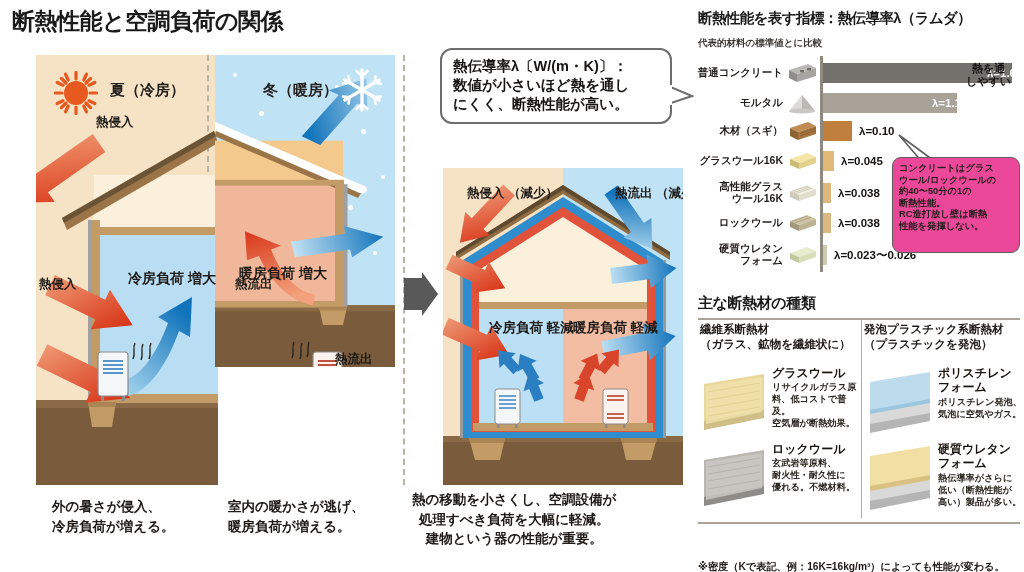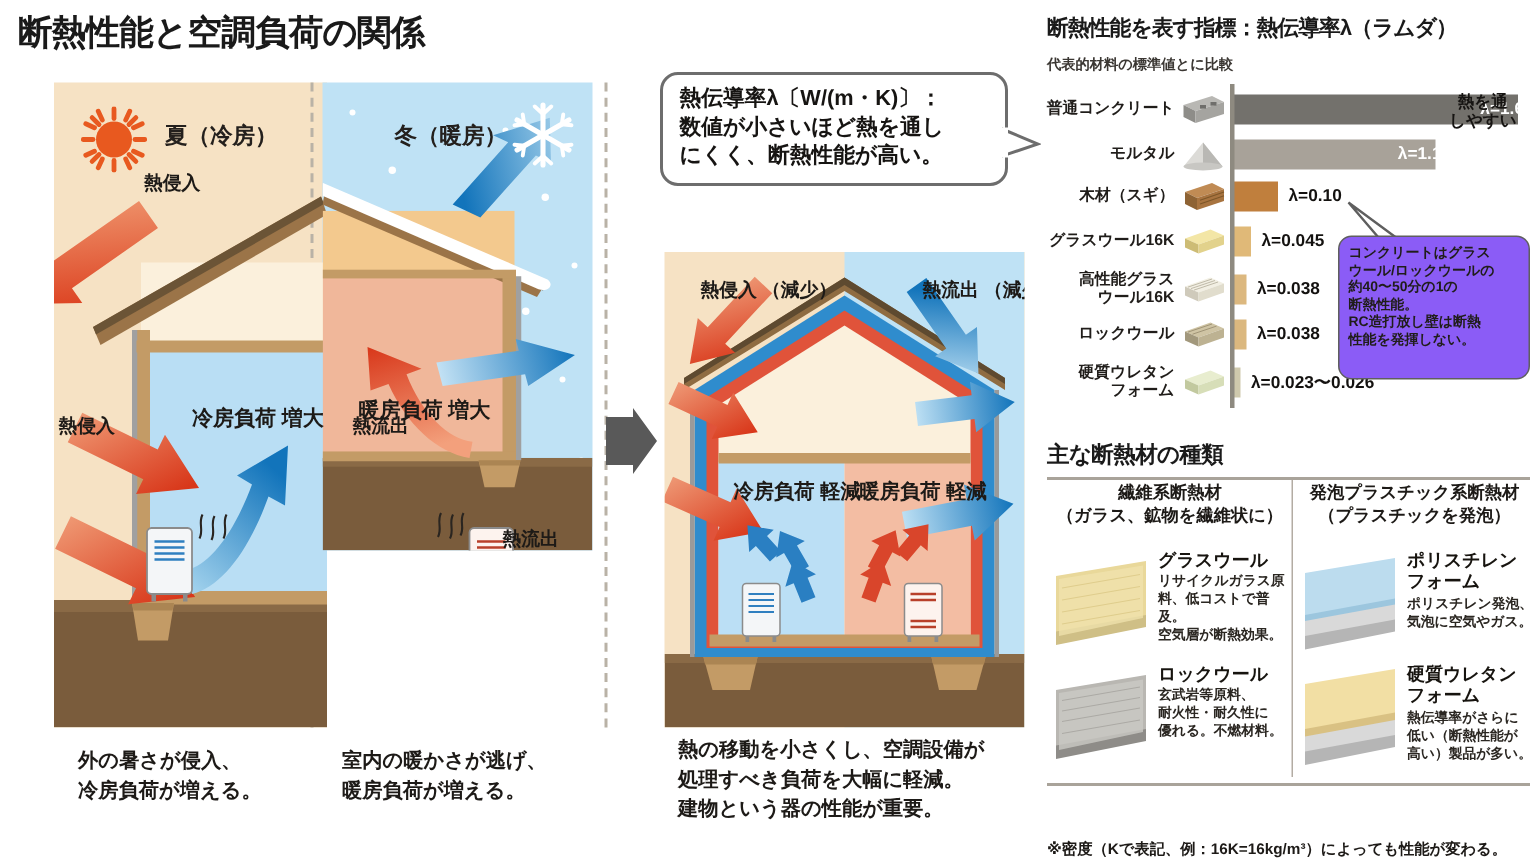--- a/index.html
+++ b/index.html
@@ -59,21 +59,21 @@
   .house-svg { position: absolute; left: 0; top: 0; width: 100%; height: 100%; z-index: 3; }
   .arrow-svg { position: absolute; left: 0; top: 0; width: 100%; height: 100%; z-index: 4; }
 
   
   .caption {
     position: absolute; font-size: 13.5px; font-weight: bold; line-height: 1.45;
     color: #1d1a17; white-space: pre-line;
   }
   #cap-summer { left: 52px; top: 497px; }
   #cap-winter { left: 228px; top: 497px; }
-  #cap-insulated { left: 452px; top: 490px; }
+  #cap-insulated { left: 412px; top: 490px; text-align: center; }
 
   
   #lambda-bubble {
     position: absolute; left: 440px; top: 48px; width: 232px; min-height: 72px;
     background: #ffffff; border: 2px solid #6d6d6d; border-radius: 12px;
     padding: 7px 10px 8px 11px;
     font-size: 14.5px; font-weight: bold; line-height: 1.32; color: #161412;
     white-space: pre-line; z-index: 10;
   }
   #lambda-bubble-tail {
@@ -123,36 +123,36 @@
   }
 
   #heat-easy-note {
     position: absolute; left: 272px; top: 62px; font-size: 11px; font-weight: bold;
     color: #161412; line-height: 1.22; white-space: pre-line; text-align: center;
   }
 
   
   #concrete-bubble {
     position: absolute; left: 198px; top: 157px; width: 128px; height: 96px;
-    background: #8b5cf6; border: 1.6px solid #5f5f5f; border-radius: 9px;
+    background: #ec4899; border: 1.6px solid #5f5f5f; border-radius: 9px;
     padding: 5px 6px; font-size: 9.3px; font-weight: bold; line-height: 1.24;
     color: #201d1a; white-space: pre-line; z-index: 9;
   }
   #concrete-tail { position: absolute; left: 203px; top: 133px; z-index: 8; }
 
   
   #types-title {
     position: absolute; left: 4px; top: 294px; font-size: 15px; font-weight: bold;
     color: #1a1a1a; letter-spacing: -0.4px;
   }
   #types-rule {
     position: absolute; left: 4px; top: 318px; width: 322px; height: 1.5px; background: #a9a39a;
   }
   .types-col-head {
-    position: absolute; font-size: 11.5px; font-weight: bold; text-align: center;
+    position: absolute; font-size: 11.5px; font-weight: bold; text-align: left;
     line-height: 1.28; color: #1d1a17; white-space: pre-line;
   }
   #head-fiber { left: 6px; top: 322px; width: 160px; }
   #head-foam  { left: 170px; top: 322px; width: 158px; }
 
   #types-vrule { position: absolute; left: 167px; top: 320px; width: 1.2px; height: 198px; background: #b3aca3; }
 
   .mat-card { position: absolute; width: 160px; height: 76px; }
   .mat-photo { position: absolute; left: 0; top: 0; width: 68px; height: 72px; overflow: hidden; }
   .mat-text { position: absolute; left: 72px; top: 0; width: 88px; }

